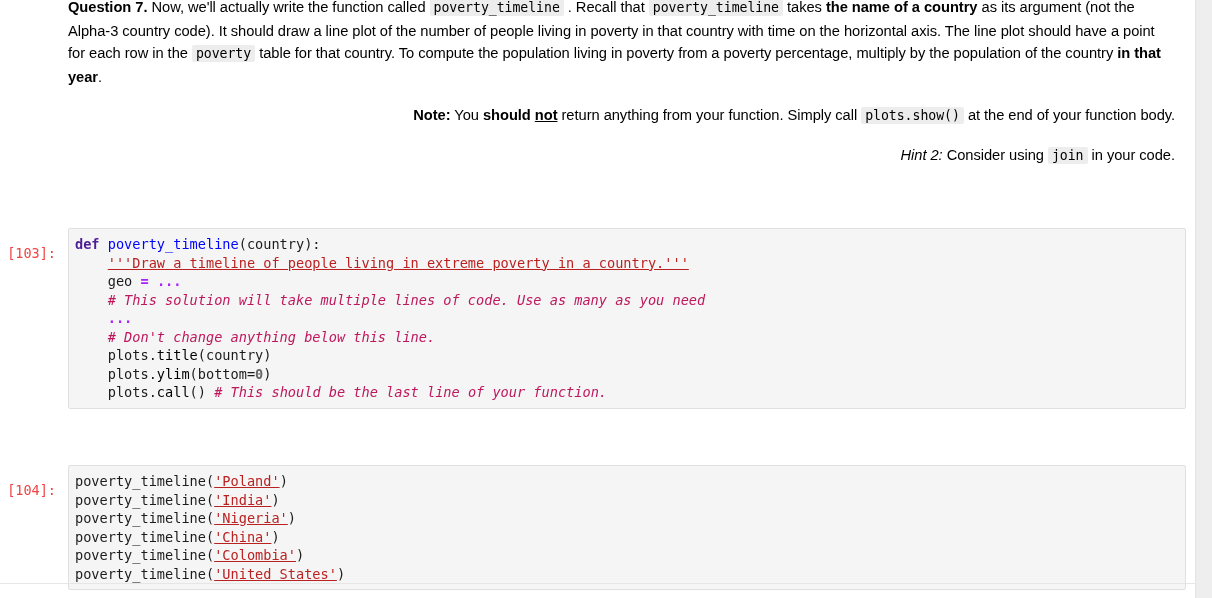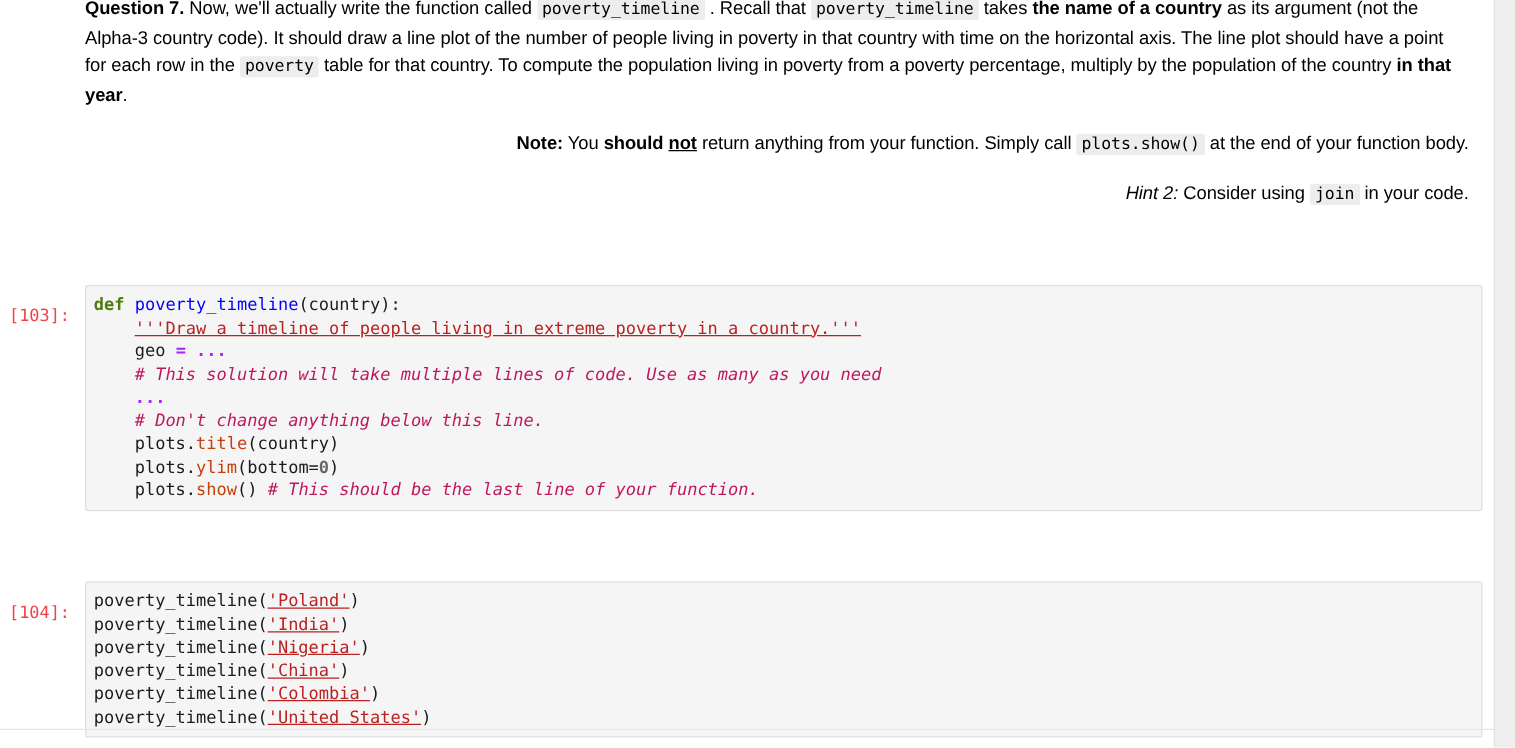--- a/index.html
+++ b/index.html
@@ -104,27 +104,27 @@
   .code-line {
     font-family: "DejaVu Sans Mono", monospace;
     font-size: 13.6px;
     line-height: 18.55px;
     white-space: pre;
     color: #1b1b1b;
     letter-spacing: 0px;
   }
 
   
-  .tok-kw      { color: #4d7c0f; font-weight: bold; text-align: center; }   
+  .tok-kw      { color: #4c1d95; font-weight: bold; text-align: center; }   
   .tok-fn      { color: #0000ff; }                      
   .tok-str     { color: #ba2121; text-decoration: underline; }                      
   .tok-com     { color: #be185d; font-style: italic; }  
   .tok-op      { color: #aa22ff; font-weight: bold; }   
   .tok-ell     { color: #aa22ff; font-weight: bold; }   
-  .tok-attr    { color: #c2410c; }                      
+  .tok-attr    { color: #000000; }                      
   .tok-name    { color: #1b1b1b; }
   .tok-num     { color: #666666; font-weight: bold; }
 
   
   #bottom-rule {
     position: absolute;
     left: 0;
     top: 583px;
     width: 1196px;
     height: 1px;
@@ -161,21 +161,21 @@
           <div class="code-line"><span>    </span><span class="tok-com"># This solution will take multiple lines of code. Use as many as you need</span></div>
 
           <div class="code-line"><span>    </span><span class="tok-ell">...</span></div>
 
           <div class="code-line"><span>    </span><span class="tok-com"># Don't change anything below this line.</span></div>
 
           <div class="code-line"><span>    </span><span class="tok-name">plots.</span><span class="tok-attr">title</span><span class="tok-name">(country)</span></div>
 
           <div class="code-line"><span>    </span><span class="tok-name">plots.</span><span class="tok-attr">ylim</span><span class="tok-name">(bottom=</span><span class="tok-num">0</span><span class="tok-name">)</span></div>
 
-          <div class="code-line"><span>    </span><span class="tok-name">plots.</span><span class="tok-attr">show</span><span class="tok-name">()</span><span> </span><span class="tok-com"># This should be the last line of your function.</span></div>
+          <div class="code-line"><span>    </span><span class="tok-name">plots.</span><span class="tok-attr">call</span><span class="tok-name">()</span><span> </span><span class="tok-com"># This should be the last line of your function.</span></div>
 
         </div>
       </div>
 
 
       <div class="code-cell" style="top:465px;">
         <div class="prompt">[104]:</div>
         <div class="input-area">
 
           <div class="code-line"><span class="tok-name">poverty_timeline</span><span class="tok-name">(</span><span class="tok-str">'Poland'</span><span class="tok-name">)</span></div>

